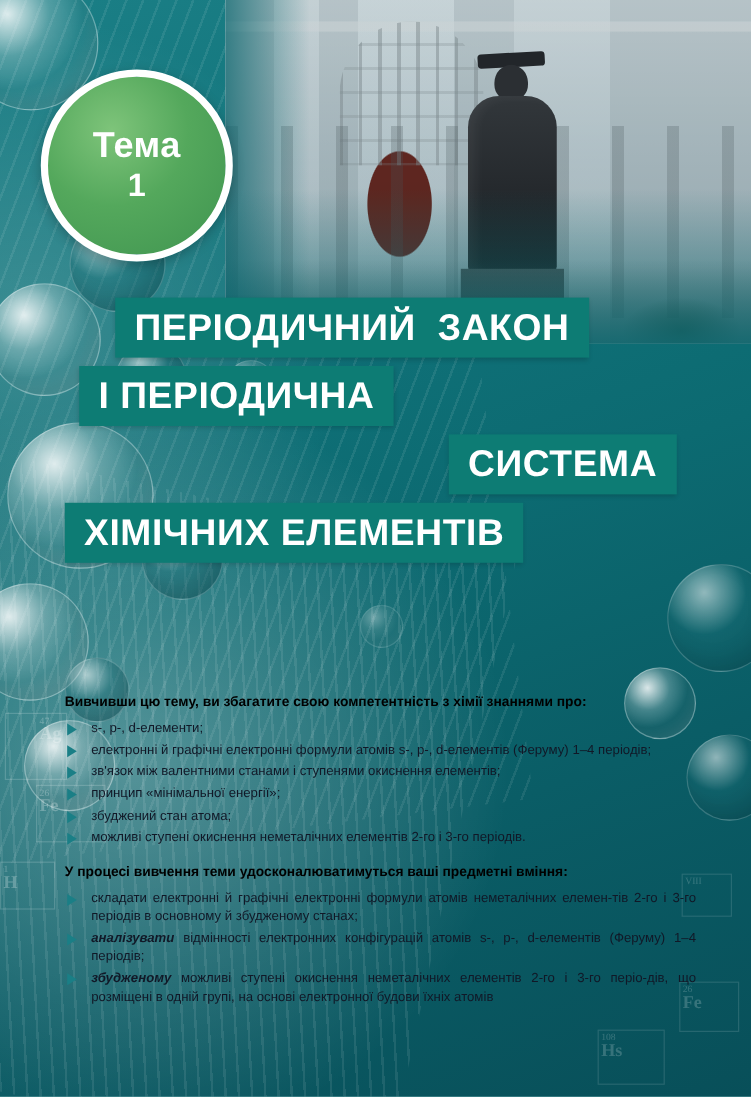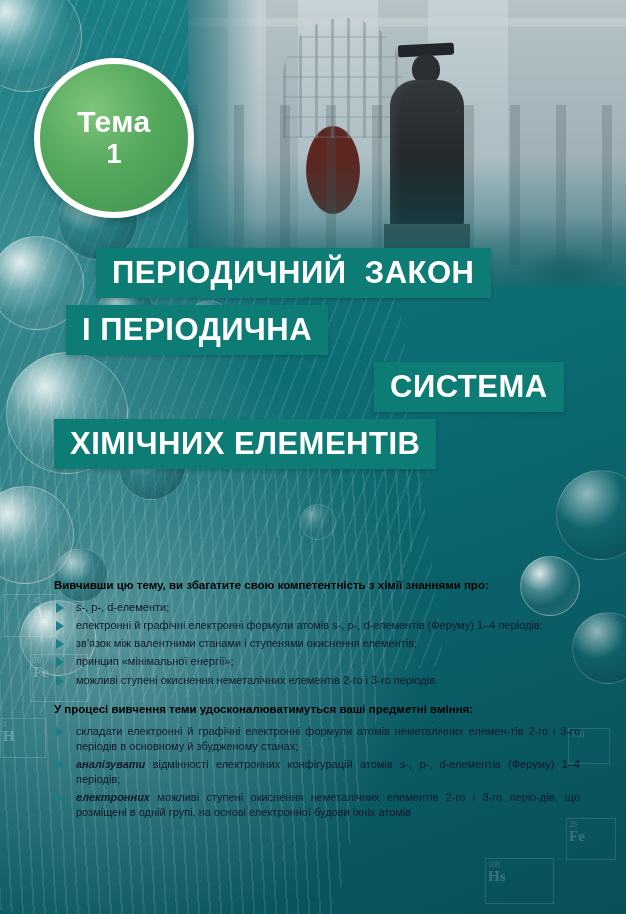--- a/index.html
+++ b/index.html
@@ -341,39 +341,39 @@
       <div class="hat"></div>
       <div class="head"></div>
       <div class="body"></div>
       <div class="base"></div>
     </div>
     <div class="trees"></div>
     <div class="photo-fade"></div>
   </div>
 
   <div class="ghost-left">
-    <div class="ghost-cell" style="left:4px;top:0;width:52px;height:43px;padding-left:28px;">
+    <div class="ghost-cell" style="left:4px;top:0;width:52px;height:56px;padding-left:28px;">
       <span>47</span>
       <b>Ag</b>
     </div>
     <div class="ghost-cell" style="left:30px;top:60px;width:58px;height:48px;">
       <span>26</span>
       <b>Fe</b>
     </div>
     <div class="ghost-cell" style="left:0px;top:124px;width:46px;height:40px;">
       <span>1</span>
       <b>H</b>
     </div>
   </div>
 
   <div class="ghost-table">
     <div class="ghost-cell" style="right:16px;bottom:150px;width:42px;height:36px;">
       <span>VIII</span>
     </div>
-    <div class="ghost-cell" style="right:72px;bottom:10px;width:69px;height:46px;">
+    <div class="ghost-cell" style="right:72px;bottom:10px;width:56px;height:46px;">
       <span>108</span>
       <b>Hs</b>
     </div>
     <div class="ghost-cell" style="right:10px;bottom:54px;width:50px;height:42px;">
       <span>26</span>
       <b>Fe</b>
     </div>
   </div>
 
   <div class="theme-badge">
@@ -397,36 +397,37 @@
   </div>
 
   <div class="content">
 
     <p class="lead">Вивчивши цю тему, ви збагатите свою компетентність з хімії знаннями про:</p>
     <ul class="arrow-list">
       <li><span class="tri"></span><span>s-, p-, d-елементи;</span></li>
       <li><span class="tri"></span><span>електронні й графічні електронні формули атомів s-, p-, d-елементів (Феруму) 1–4 періодів;</span></li>
       <li><span class="tri"></span><span>зв'язок між валентними станами і ступенями окиснення елементів;</span></li>
       <li><span class="tri"></span><span>принцип «мінімальної енергії»;</span></li>
+      <li><span class="tri"></span><span>збуджений стан атома;</span></li>
       <li><span class="tri"></span><span>можливі ступені окиснення неметалічних елементів 2-го і 3-го періодів.</span></li>
     </ul>
 
     <p class="lead second">У процесі вивчення теми удосконалюватимуться ваші предметні вміння:</p>
     <ul class="arrow-list">
       <li>
         <span class="tri"></span>
         <span class="kw">складати</span>
         <span>електронні й графічні електронні формули атомів неметалічних елемен-тів 2-го і 3-го періодів в основному й збудженому станах;</span>
       </li>
       <li>
         <span class="tri"></span>
         <span class="it-b">аналізувати</span>
         <span>відмінності електронних конфігурацій атомів s-, p-, d-елементів (Феруму) 1–4 періодів;</span>
       </li>
       <li>
         <span class="tri"></span>
-        <span class="it-b">електронних</span>
+        <span class="it-b">збудженому</span>
         <span>можливі ступені окиснення неметалічних елементів 2-го і 3-го періо-дів, що розміщені в одній групі, на основі електронної будови їхніх атомів</span>
       </li>
     </ul>
 
   </div>
 </div>
 
 </body></html>

